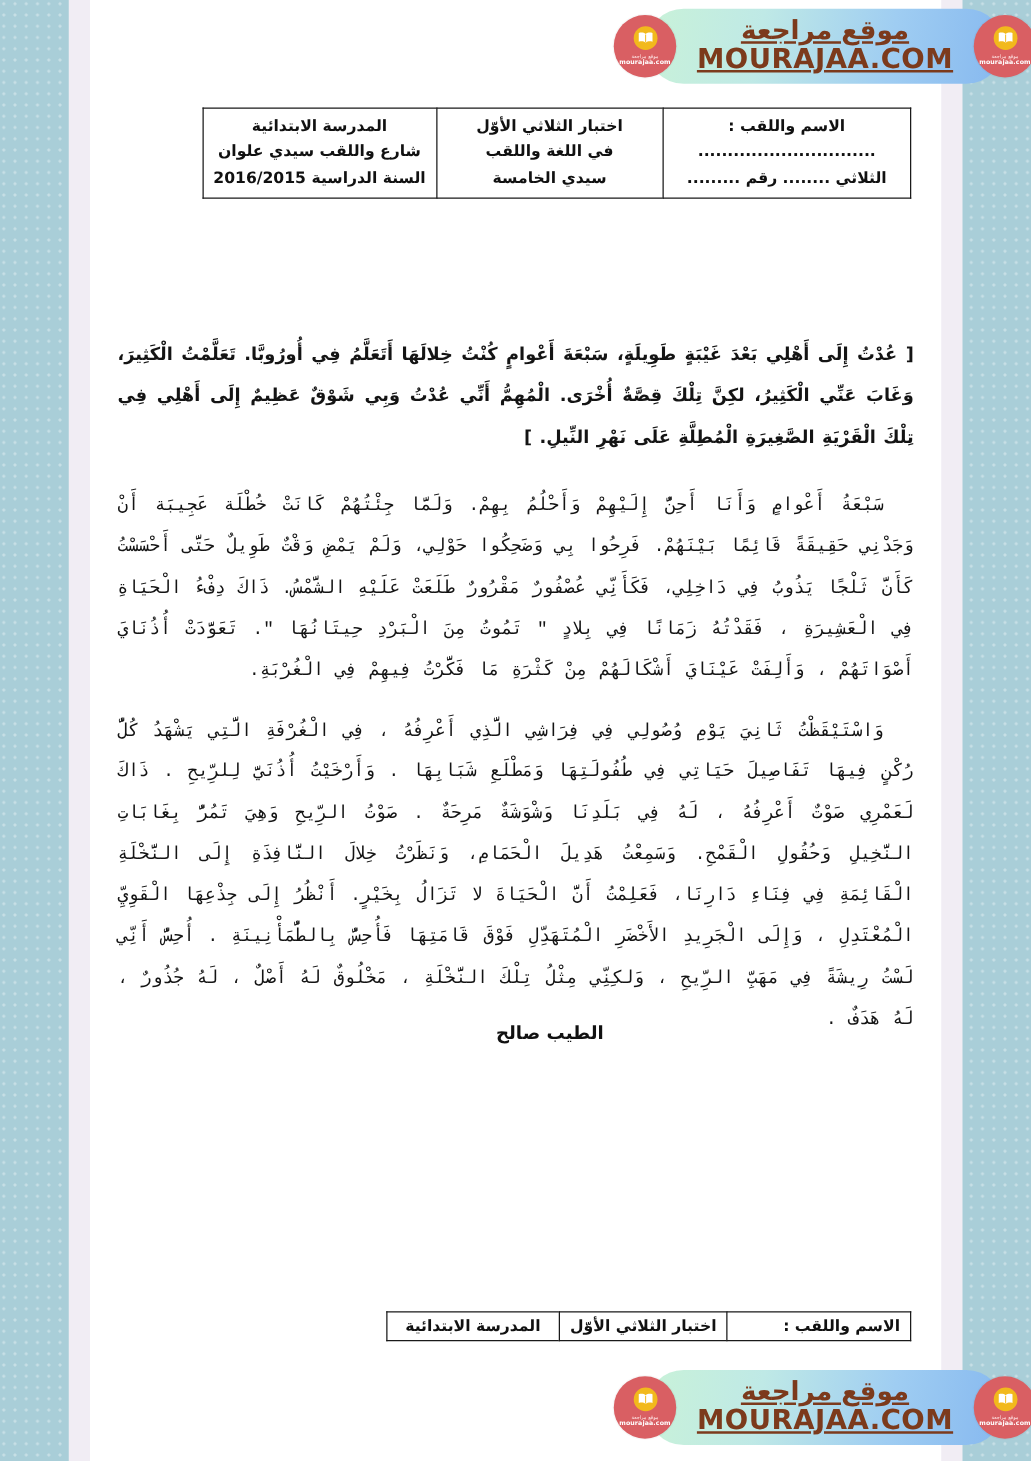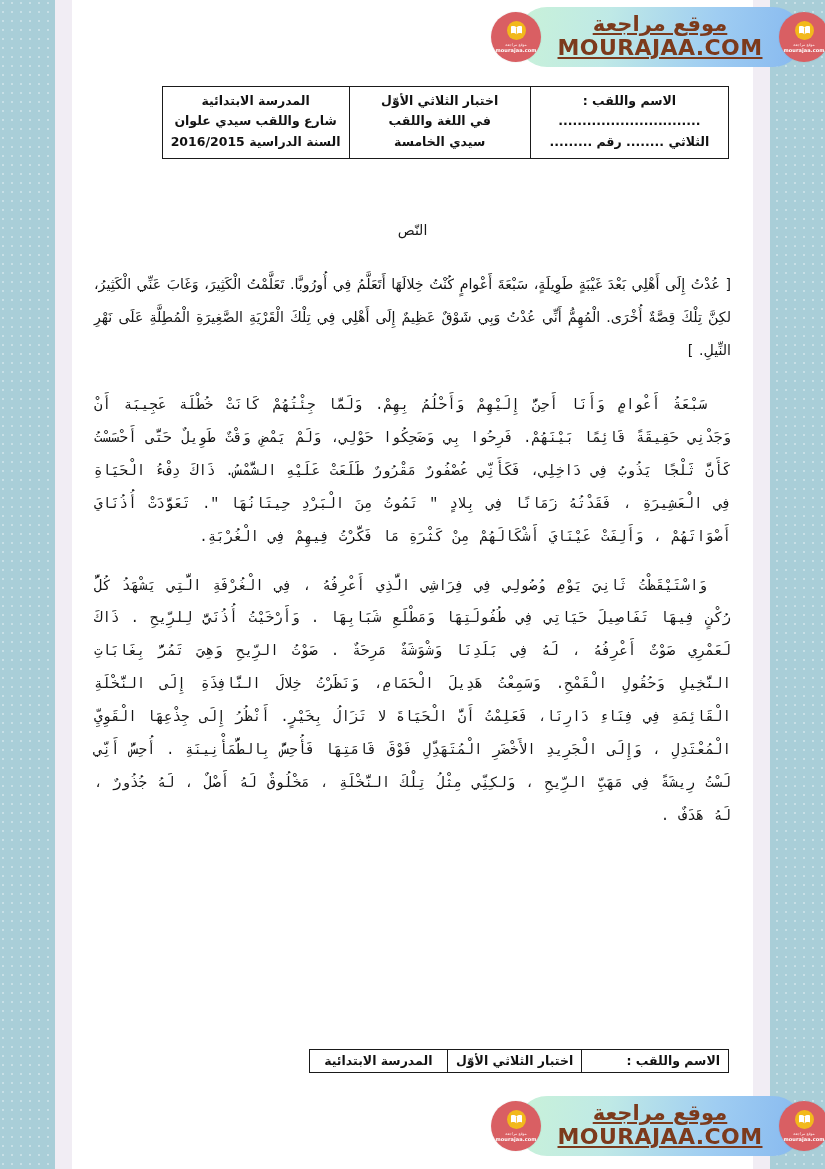--- a/index.html
+++ b/index.html
@@ -197,20 +197,21 @@
     font-size: 14.2px;
     line-height: 2.32;
     color: #141414;
     text-align: justify;
     text-align-last: right;
     direction: rtl;
     word-spacing: 1px;
   }
   .passage p.bracketed {
     margin-bottom: 22px;
+    font-weight: bold;
   }
   .passage p.indented { text-indent: 24px; font-family: Liberation Mono, monospace; }
 
   .attribution {
     position: absolute;
     top: 812px;
     right: 270px;
     direction: rtl;
     text-align: right;
   }
@@ -304,29 +305,29 @@
       </td>
       <td class="col-school">
         <span class="cell-line">المدرسة الابتدائية</span>
         <span class="cell-line">شارع واللقب سيدي علوان</span>
         <span class="cell-line">السنة الدراسية 2016/2015</span>
       </td>
     </tr>
   </tbody>
     </table>
 
-  <div class="text-heading">النّص</div>
 
   <div class="passage">
     <p class="bracketed">[ عُدْتُ إِلَى أَهْلِي بَعْدَ غَيْبَةٍ طَوِيلَةٍ، سَبْعَةَ أَعْوامٍ كُنْتُ خِلالَهَا أَتَعَلَّمُ فِي أُورُوبَّا. تَعَلَّمْتُ الْكَثِيرَ، وَغَابَ عَنِّي الْكَثِيرُ، لكِنَّ تِلْكَ قِصَّةٌ أُخْرَى. الْمُهِمُّ أَنِّي عُدْتُ وَبِي شَوْقٌ عَظِيمٌ إِلَى أَهْلِي فِي تِلْكَ الْقَرْيَةِ الصَّغِيرَةِ الْمُطِلَّةِ عَلَى نَهْرِ النِّيلِ. ]</p>
     <p class="indented">سَبْعَةُ أَعْوامٍ وَأَنَا أَحِنُّ إِلَيْهِمْ وَأَحْلُمُ بِهِمْ. وَلَمَّا جِئْتُهُمْ كَانَتْ خُطْلَة عَجِيبَة أَنْ وَجَدْنِي حَقِيقَةً قَائِمًا بَيْنَهُمْ. فَرِحُوا بِي وَضَحِكُوا حَوْلِي، وَلَمْ يَمْضِ وَقْتٌ طَوِيلٌ حَتَّى أَحْسَسْتُ كَأَنَّ ثَلْجًا يَذُوبُ فِي دَاخِلِي، فَكَأَنِّي عُصْفُورٌ مَقْرُورٌ طَلَعَتْ عَلَيْهِ الشَّمْسُ. ذَاكَ دِفْءُ الْحَيَاةِ فِي الْعَشِيرَةِ ، فَقَدْتُهُ زَمَانًا فِي بِلادٍ " تَمُوتُ مِنَ الْبَرْدِ حِيتَانُهَا ". تَعَوَّدَتْ أُذُنَايَ أَصْوَاتَهُمْ ، وَأَلِفَتْ عَيْنَايَ أَشْكَالَهُمْ مِنْ كَثْرَةِ مَا فَكَّرْتُ فِيهِمْ فِي الْغُرْبَةِ.</p>
     <p class="indented">وَاسْتَيْقَظْتُ ثَانِيَ يَوْمِ وُصُولِي فِي فِرَاشِي الَّذِي أَعْرِفُهُ ، فِي الْغُرْفَةِ الَّتِي يَشْهَدُ كُلُّ رُكْنٍ فِيهَا تَفَاصِيلَ حَيَاتِي فِي طُفُولَتِهَا وَمَطْلَعِ شَبَابِهَا . وَأَرْخَيْتُ أُذُنَيَّ لِلرِّيحِ . ذَاكَ لَعَمْرِي صَوْتٌ أَعْرِفُهُ ، لَهُ فِي بَلَدِنَا وَشْوَشَةٌ مَرِحَةٌ . صَوْتُ الرِّيحِ وَهِيَ تَمُرُّ بِغَابَاتِ النَّخِيلِ وَحُقُولِ الْقَمْحِ. وَسَمِعْتُ هَدِيلَ الْحَمَامِ، وَنَظَرْتُ خِلالَ النَّافِذَةِ إِلَى النَّخْلَةِ الْقَائِمَةِ فِي فِنَاءِ دَارِنَا، فَعَلِمْتُ أَنَّ الْحَيَاةَ لا تَزَالُ بِخَيْرٍ. أَنْظُرُ إِلَى جِذْعِهَا الْقَوِيِّ الْمُعْتَدِلِ ، وَإِلَى الْجَرِيدِ الأَخْضَرِ الْمُتَهَدِّلِ فَوْقَ قَامَتِهَا فَأُحِسُّ بِالطُّمَأْنِينَةِ . أُحِسُّ أَنِّي لَسْتُ رِيشَةً فِي مَهَبِّ الرِّيحِ ، وَلكِنِّي مِثْلُ تِلْكَ النَّخْلَةِ ، مَخْلُوقٌ لَهُ أَصْلٌ ، لَهُ جُذُورٌ ، لَهُ هَدَفٌ .</p>
   </div>
 
   <div class="attribution">
+    <div>الطيب صالح</div>
   </div>
 
   <table class="footer-table">
     <tbody>
         <tr>
       <td class="col-name">الاسم واللقب :</td>
       <td class="col-exam">اختبار الثلاثي الأوّل</td>
       <td class="col-school">المدرسة الابتدائية</td>
     </tr>
   </tbody>

